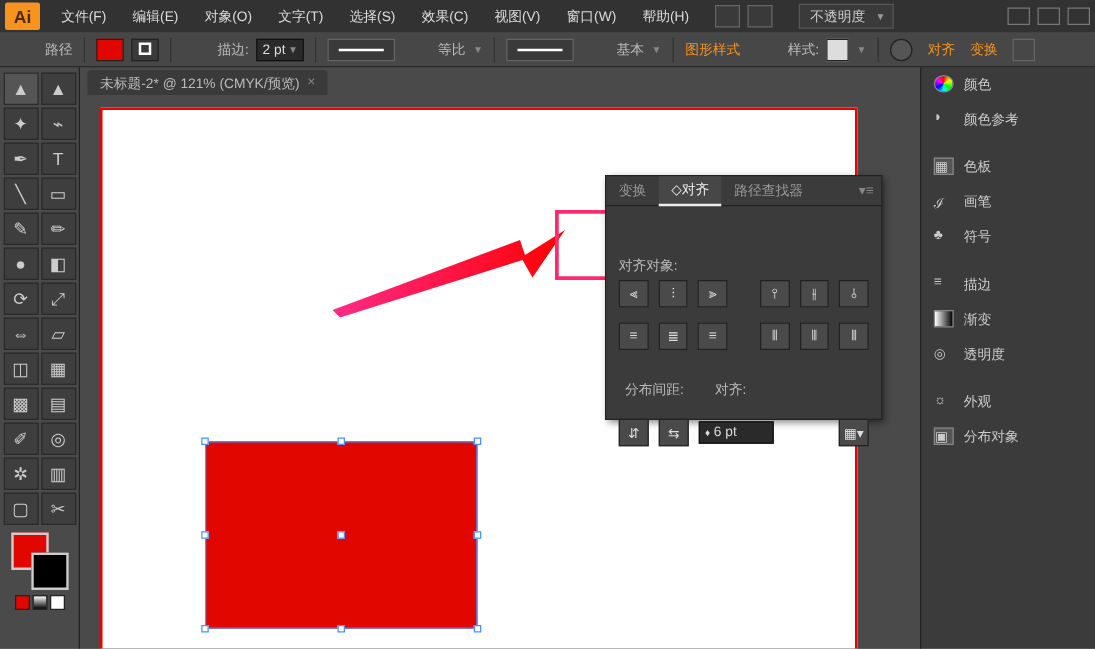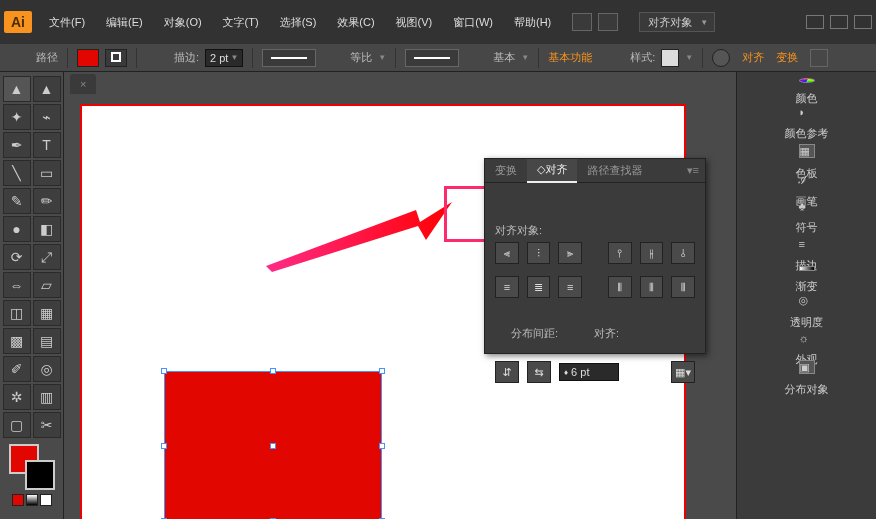--- a/index.html
+++ b/index.html
@@ -1,17 +1,17 @@
 <!DOCTYPE html>
 <html><head>
 <meta charset="utf-8">
 <style>
   * { margin:0; padding:0; box-sizing:border-box; font-family:"Microsoft YaHei",sans-serif; font-size:11px; }
   body { background:#4a4a4a; width:876px; height:519px; overflow:hidden; color:#ccc; }
-  .topbar { height:44px; background:#323232; display:flex; align-items:center; padding:0 4px; gap:1px; }
+  .topbar { height:26px; background:#323232; display:flex; align-items:center; padding:0 4px; gap:1px; }
   .ai-logo { width:28px; height:22px; background:#f7931e; color:#4a2c00; font-weight:bold; display:flex; align-items:center; justify-content:center; font-size:14px; border-radius:2px; margin-right:6px;}
   .mitem { color:#ddd; padding:0 10px; height:26px; display:flex; align-items:center; cursor:default; white-space:nowrap;}
   .top-icons{ margin-left:10px; display:flex; gap:6px;}
   .top-ico{ width:20px; height:18px; border:1px solid #666; background:#3a3a3a;}
   .drop{ margin-left:20px; background:#3a3a3a; border:1px solid #555; height:20px; padding:0 22px 0 8px; display:flex; align-items:center; position:relative;}
   .drop::after{content:"▼"; font-size:8px; position:absolute; right:6px; color:#999;}
   .winbtn{width:18px;height:14px;border:1px solid #777; margin-left:6px;}
   .controlbar{ height:28px; background:#474747; display:flex; align-items:center; padding:0 8px; gap:6px; border-bottom:1px solid #222;}
   .cb-sep{ width:1px; height:20px; background:#333; margin:0 3px;}
   .swatch{ width:22px; height:18px; border:1px solid #222;}
@@ -48,21 +48,21 @@
   .ap-tab{padding:0 10px; height:24px; display:flex; align-items:center; color:#999;}
   .ap-tab.active{color:#eee; background:#474747; border-bottom:2px solid #eee;}
   .ap-close{margin-left:auto; padding:0 6px; color:#888;}
   .ap-sec{padding:6px 10px;}
   .ap-label{color:#bbb; margin-bottom:4px;margin-top:34px;}
   .ap-row{display:flex; gap:8px; align-items:center;}
   .ap-btn{width:24px; height:22px; background:#4a4a4a; border:1px solid #222; display:flex; align-items:center; justify-content:center; color:#ddd;}
   .ap-right{margin-left:auto;}
   
   .rightcol{ width:140px; background:#3b3b3b; border-left:1px solid #222; display:flex; flex-direction:column; padding-top:6px;}
-  .ritem{ height:28px; display:flex; align-items:center; gap:8px; padding:0 10px; color:#ccc; border-bottom:0;flex-direction:column;}
+  .ritem{ height:28px; display:flex; align-items:flex-start; gap:8px; padding:0 10px; color:#ccc; border-bottom:0;}
   .rico{width:16px; height:14px; border:1px solid #888; background:#555;}
   .rsep{height:10px;}
   .top-right{margin-left:auto; display:flex; align-items:center;}
 </style>
 </head>
 <body>
 
 <div class="topbar">
   <div class="ai-logo">Ai</div>
   <div class="mitem">文件(F)</div>
@@ -72,21 +72,21 @@
   <div class="mitem">选择(S)</div>
   <div class="mitem">效果(C)</div>
   <div class="mitem">视图(V)</div>
   <div class="mitem">窗口(W)</div>
   <div class="mitem">帮助(H)</div>
   <div class="top-icons">
     <div class="top-ico"></div>
     <div class="top-ico"></div>
   </div>
   <div class="drop">
-      <span>对齐对象</span>
+      <span>不透明度</span>
     </div>
   <div class="top-right">
     <div class="winbtn"></div>
     <div class="winbtn"></div>
     <div class="winbtn"></div>
   </div>
 </div>
 
 <div class="controlbar">
   <span class="cb-text">路径</span>
@@ -107,21 +107,21 @@
     </div>
   <span class="cb-text">等比</span>
     <span class="arr" style="font-size:8px;color:#888">▼</span>
   <div class="cb-sep"></div>
   <div class="cb-line">
       <hr>
     </div>
   <span class="cb-text">基本</span>
     <span class="arr" style="font-size:8px;color:#888">▼</span>
   <div class="cb-sep"></div>
-  <span class="cb-orange">基本功能</span>
+  <span class="cb-orange">图形样式</span>
   <span class="cb-text" style="margin-left:4px">样式:</span>
   <div class="swatch" style="background:#ddd;width:18px"></div>
     <span class="arr" style="font-size:8px;color:#888">▼</span>
   <div class="cb-sep"></div>
   <div class="swatch" style="background:#555;border-radius:50%;width:18px"></div>
   <span class="cb-orange" style="margin-left:6px">对齐</span>
   <span class="cb-orange" style="margin-left:6px">变换</span>
   <div style="margin-left:6px;width:18px;height:18px;border:1px solid #666"></div>
 </div>
 
@@ -162,20 +162,21 @@
     </div>
     <div class="mini-sw">
       <div style="background:#e10600"></div>
       <div style="background:linear-gradient(#fff,#000)"></div>
       <div style="background:#fff"></div>
     </div>
   </div>
 
   <div class="center">
     <div class="doc-tab">
+      <span>未标题-2* @ 121% (CMYK/预览)</span>
       <span class="x">×</span>
     </div>
     <div class="canvas-wrap">
       <div class="artboard"></div>
 
       <div class="shape">
         <div class="bb-h" style="left:-4px;top:-4px"></div>
         <div class="bb-h" style="left:calc(50% - 3px);top:-4px"></div>
         <div class="bb-h" style="right:-4px;top:-4px"></div>
         <div class="bb-h" style="left:-4px;top:calc(50% - 3px)"></div>
@@ -223,21 +224,21 @@
             <div class="ap-btn">≣</div>
             <div class="ap-btn">≡</div>
             <div style="width:10px"></div>
             <div class="ap-btn">⦀</div>
             <div class="ap-btn">⦀</div>
             <div class="ap-btn">⦀</div>
           </div>
         </div>
         <div class="ap-sec">
           <div class="ap-row">
-            <span class="ap-label" style="margin:16px">分布间距:</span>
+            <span class="ap-label" style="margin:5px">分布间距:</span>
             <span class="ap-label ap-right" style="margin:12px">对齐:</span>
           </div>
           <div class="ap-row" style="margin-top:4px">
             <div class="ap-btn">⇵</div>
             <div class="ap-btn">⇆</div>
             <div class="cb-input" style="width:60px">
                 <span style="font-size:8px;margin-right:3px">♦</span>
                 <span>6 pt</span>
               </div>
             <div class="ap-btn ap-right">▦▾</div>

